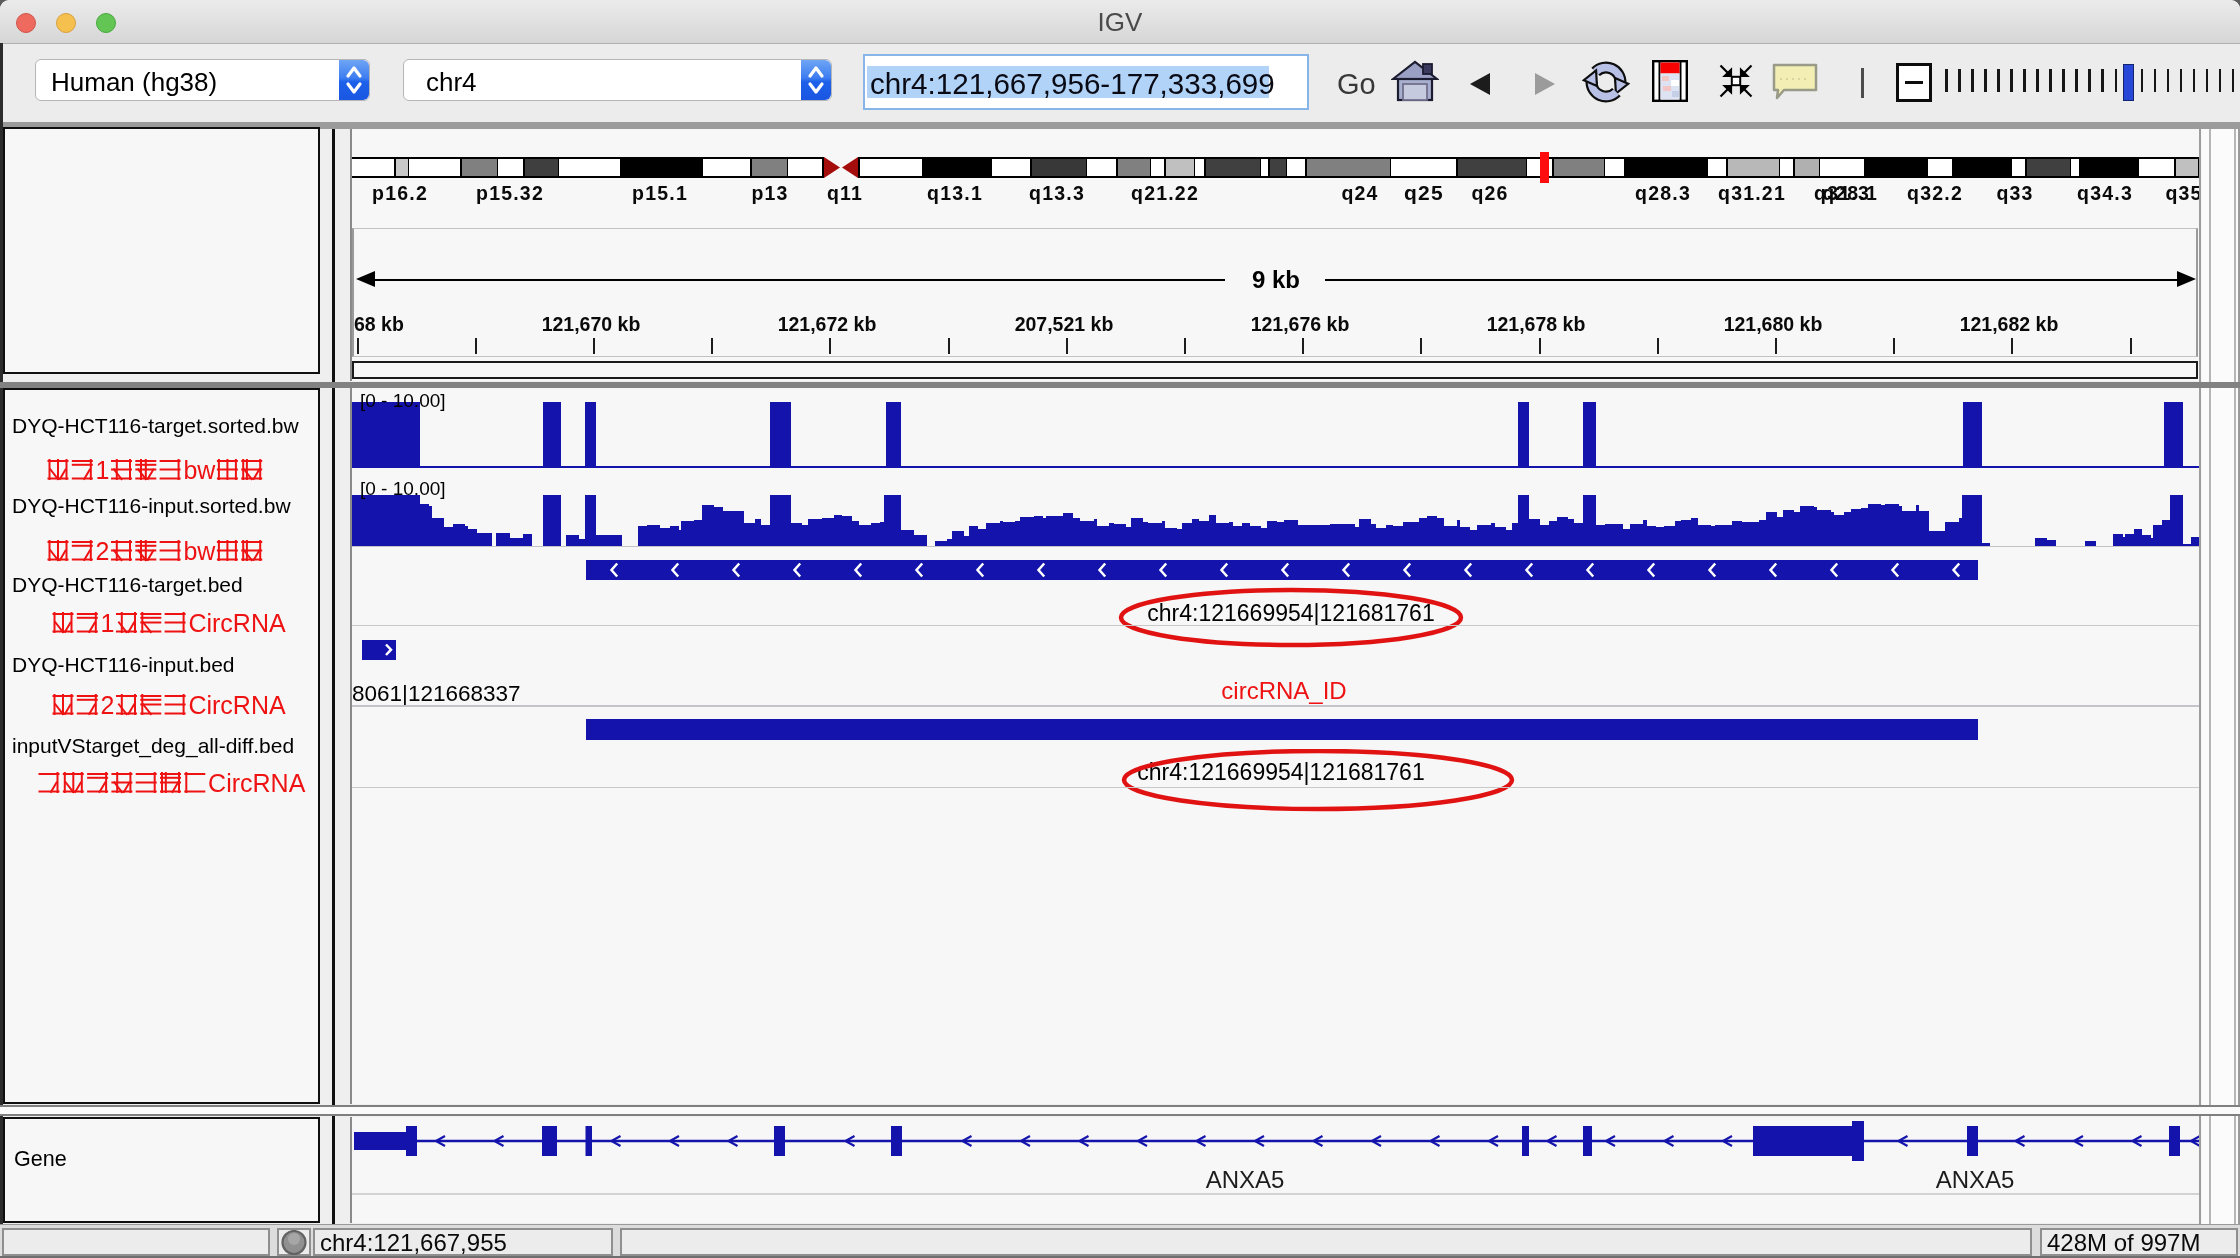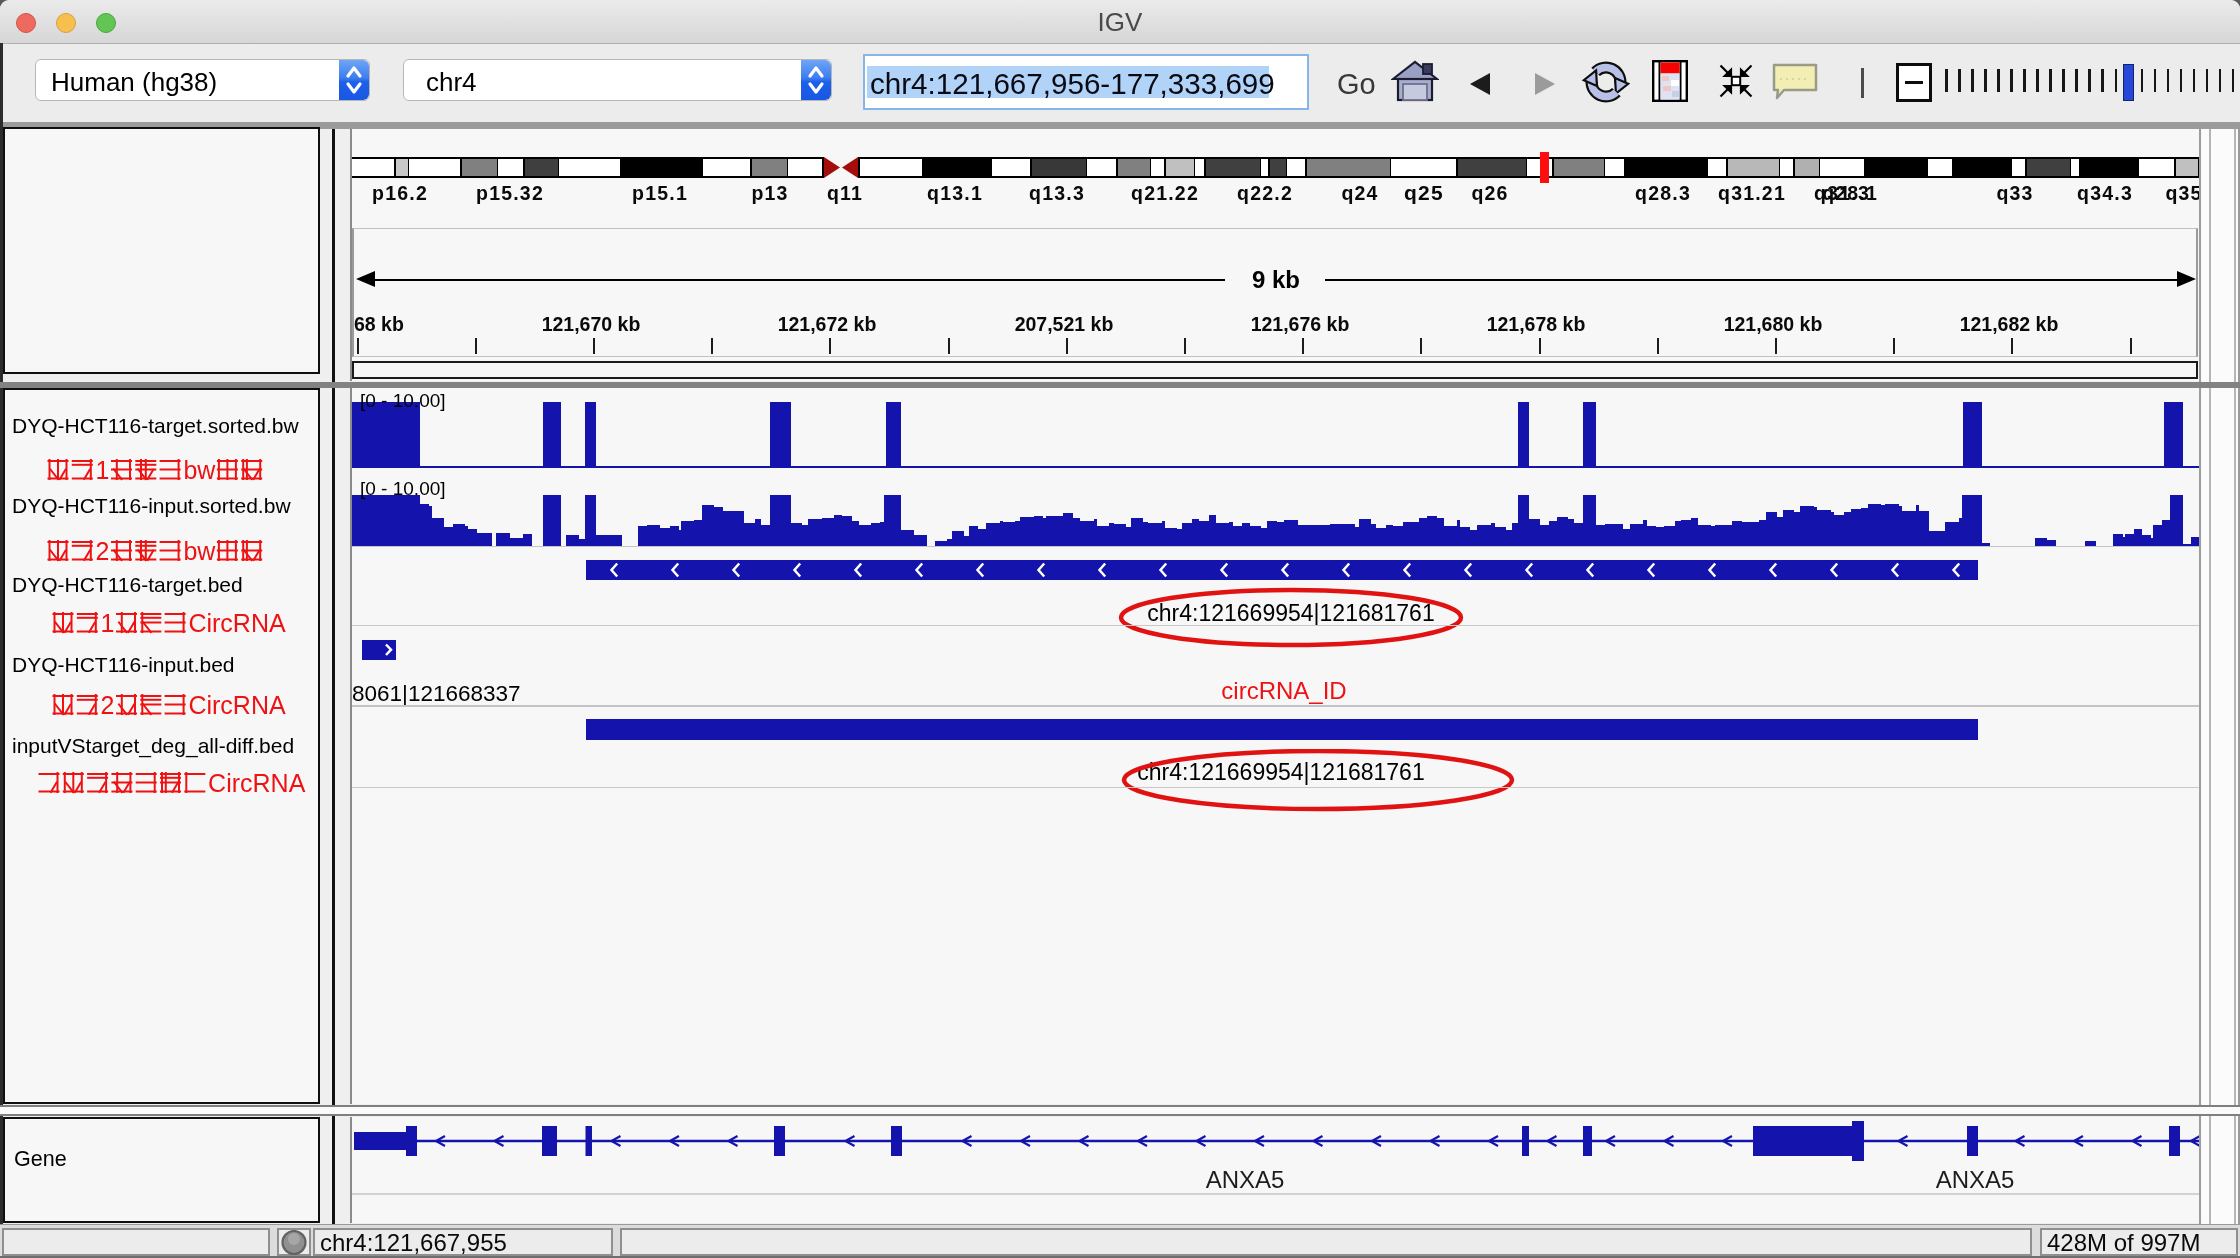--- a/index.html
+++ b/index.html
@@ -189,28 +189,28 @@
 </svg>
 <div style="position:absolute;left:1540px;top:152px;width:9px;height:31px;background:#fd0d0d;"></div>
 <div style="position:absolute;left:100px;top:182px;width:600px;text-align:center;font-size:19.5px;color:#0a0a0a;line-height:22.424999999999997px;white-space:nowrap;font-weight:bold;letter-spacing:1.2px;">p16.2</div>
 <div style="position:absolute;left:210px;top:182px;width:600px;text-align:center;font-size:19.5px;color:#0a0a0a;line-height:22.424999999999997px;white-space:nowrap;font-weight:bold;letter-spacing:1.2px;">p15.32</div>
 <div style="position:absolute;left:360px;top:182px;width:600px;text-align:center;font-size:19.5px;color:#0a0a0a;line-height:22.424999999999997px;white-space:nowrap;font-weight:bold;letter-spacing:1.2px;">p15.1</div>
 <div style="position:absolute;left:470px;top:182px;width:600px;text-align:center;font-size:19.5px;color:#0a0a0a;line-height:22.424999999999997px;white-space:nowrap;font-weight:bold;letter-spacing:1.2px;">p13</div>
 <div style="position:absolute;left:545px;top:182px;width:600px;text-align:center;font-size:19.5px;color:#0a0a0a;line-height:22.424999999999997px;white-space:nowrap;font-weight:bold;letter-spacing:1.2px;">q11</div>
 <div style="position:absolute;left:655px;top:182px;width:600px;text-align:center;font-size:19.5px;color:#0a0a0a;line-height:22.424999999999997px;white-space:nowrap;font-weight:bold;letter-spacing:1.2px;">q13.1</div>
 <div style="position:absolute;left:757px;top:182px;width:600px;text-align:center;font-size:19.5px;color:#0a0a0a;line-height:22.424999999999997px;white-space:nowrap;font-weight:bold;letter-spacing:1.2px;">q13.3</div>
 <div style="position:absolute;left:857px;top:182px;width:600px;text-align:center;font-size:19.5px;color:#0a0a0a;line-height:22.424999999999997px;white-space:nowrap;font-weight:bold;letter-spacing:1.2px;margin-left:8px;">q21.22</div>
-<div style="position:absolute;left:965px;top:182px;width:600px;text-align:center;font-size:19.5px;color:#0a0a0a;line-height:22.424999999999997px;white-space:nowrap;font-weight:bold;letter-spacing:1.2px;">q22.2</div>
 <div style="position:absolute;left:1060px;top:182px;width:600px;text-align:center;font-size:19.5px;color:#0a0a0a;line-height:22.424999999999997px;white-space:nowrap;font-weight:bold;letter-spacing:1.2px;">q24</div>
 <div style="position:absolute;left:1124px;top:182px;width:600px;text-align:center;font-size:21px;color:#0a0a0a;line-height:22.424999999999997px;white-space:nowrap;font-weight:bold;letter-spacing:1.2px;">q25</div>
 <div style="position:absolute;left:1190px;top:182px;width:600px;text-align:center;font-size:19.5px;color:#0a0a0a;line-height:22.424999999999997px;white-space:nowrap;font-weight:bold;letter-spacing:1.2px;">q26</div>
 <div style="position:absolute;left:1278px;top:182px;width:600px;text-align:right;font-size:19.5px;color:#0a0a0a;line-height:22.424999999999997px;white-space:nowrap;font-weight:bold;letter-spacing:1.2px;">q28.1</div>
 <div style="position:absolute;left:1363px;top:182px;width:600px;text-align:center;font-size:19.5px;color:#0a0a0a;line-height:22.424999999999997px;white-space:nowrap;font-weight:bold;letter-spacing:1.2px;">q28.3</div>
 <div style="position:absolute;left:1452px;top:182px;width:600px;text-align:center;font-size:19.5px;color:#0a0a0a;line-height:22.424999999999997px;white-space:nowrap;font-weight:bold;letter-spacing:1.2px;">q31.21</div>
 <div style="position:absolute;left:1542px;top:182px;width:600px;text-align:center;font-size:19.5px;color:#0a0a0a;line-height:22.424999999999997px;white-space:nowrap;font-weight:bold;letter-spacing:1.2px;">q31.3</div>
+<div style="position:absolute;left:1635px;top:182px;width:600px;text-align:center;font-size:19.5px;color:#0a0a0a;line-height:22.424999999999997px;white-space:nowrap;font-weight:bold;letter-spacing:1.2px;">q32.2</div>
 <div style="position:absolute;left:1715px;top:182px;width:600px;text-align:center;font-size:19.5px;color:#0a0a0a;line-height:22.424999999999997px;white-space:nowrap;font-weight:bold;letter-spacing:1.2px;">q33</div>
 <div style="position:absolute;left:1805px;top:182px;width:600px;text-align:center;font-size:19.5px;color:#0a0a0a;line-height:22.424999999999997px;white-space:nowrap;font-weight:bold;letter-spacing:1.2px;">q34.3</div>
 <div style="position:absolute;left:1884px;top:182px;width:600px;text-align:center;font-size:19.5px;color:#0a0a0a;line-height:22.424999999999997px;white-space:nowrap;font-weight:bold;letter-spacing:1.2px;">q35</div>
 <div style="position:absolute;left:352px;top:228px;width:1846px;height:129px;background:#f7f7f7;border:1.5px solid #c2c2c2;border-left:2px solid #9a9a9a;border-right:2px solid #9a9a9a;box-sizing:border-box;"></div>
 <div style="position:absolute;left:366px;top:278.5px;width:859px;height:2px;background:#000;"></div>
 <div style="position:absolute;left:1325px;top:278.5px;width:863px;height:2px;background:#000;"></div>
 <svg style="position:absolute;left:356px;top:271px" width="20" height="17">
       <path d="M19,0 L19,16 L0,8 Z" fill="#000"></path>
     </svg>
 <svg style="position:absolute;left:2176px;top:271px" width="20" height="17">

